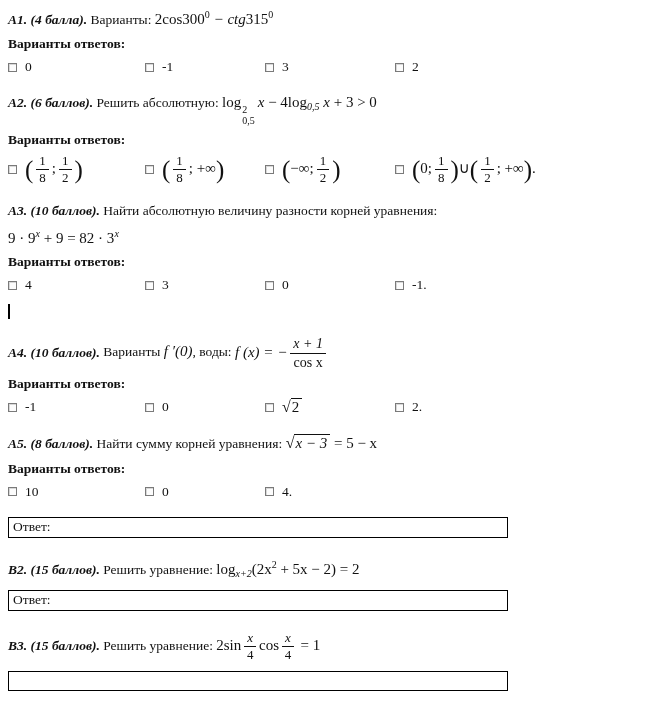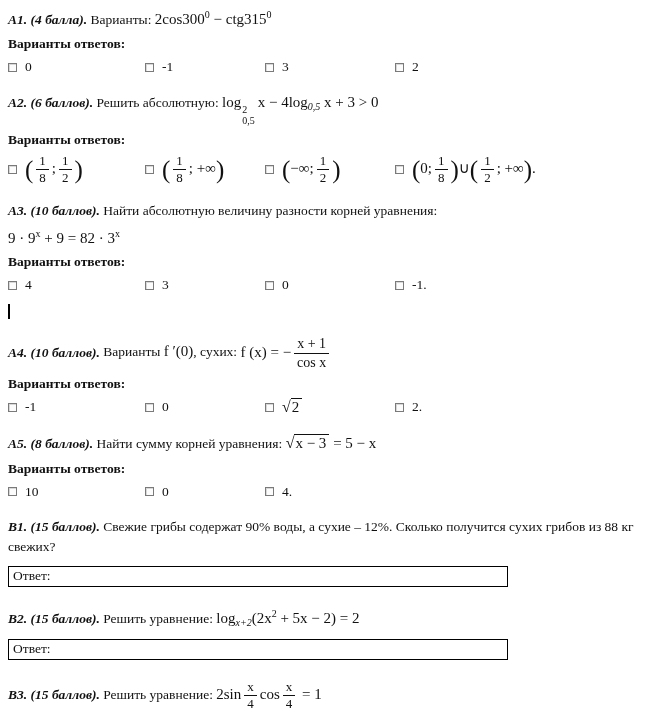--- a/index.html
+++ b/index.html
@@ -16,21 +16,21 @@
   .vlabel { margin-bottom:6px;font-weight:bold; }
   .fline { margin:8px 0 7px; }
   .opts { display:grid; grid-template-columns:137px 120px 130px 1fr; align-items:center; }
   .opt { display:flex; align-items:center; gap:8px; min-height:18px; }
   .chk {
     width:9px; height:9px; flex:none;
     border:1px solid #7a7a7a; background:#fcfcfc;
     box-shadow:inset 1px 1px 0 #d8d8d8;
   }
   .math { font-size:15px; white-space:nowrap; }
-  .it { }
+  .it { font-style:italic; }
   sup.e { font-size:10px; vertical-align:6px; }
   sub.s { font-size:10px; vertical-align:-3px; font-style:italic; }
   .ss { display:inline-flex; flex-direction:column; align-items:flex-start;
         font-size:10px; line-height:1.05; vertical-align:-6px; margin:0 3px 0 1px; }
   .frac { display:inline-flex; flex-direction:column; align-items:center;
           vertical-align:middle; line-height:1.1; margin:0 3px; font-size:13px; }
   .frac .num { border-bottom:1px solid #111; padding:0 3px 1px; }
   .frac .den { padding-top:1px; }
   .frac.big { font-size:14px;justify-content:center; }
   .bp { font-size:25px; font-weight:300; vertical-align:middle; line-height:1; }
@@ -148,21 +148,21 @@
           <span>-1.</span>
         </span>
     </div>
     <div class="cursor-line"><span class="cursor"></span></div>
   </section>
 
   <section>
     <div class="qline">
       <span class="qlabel">A4. (10 баллов).</span>
       <span>Варианты</span>
-      <span class="math it">f ′(0)</span><span>, сухих:</span>
+      <span class="math it">f ′(0)</span><span>, воды:</span>
       <span class="math"><span class="it">f (x) = −</span><span class="frac big">
             <span class="num it">x + 1</span>
             <span class="den">cos x</span>
           </span></span>
     </div>
     <div class="vlabel">Варианты ответов:</div>
     <div class="opts">
       <span class="opt">
           <span class="chk"></span>
           <span>-1</span>
@@ -199,24 +199,20 @@
           <span>0</span>
         </span>
       <span class="opt">
           <span class="chk"></span>
           <span>4.</span>
         </span>
     </div>
   </section>
 
   <section class="bsec">
-    <div class="b1text">
-      <span class="qlabel">B1. (15 баллов).</span>
-      <span>Свежие грибы содержат 90% воды, а сухие – 12%. Сколько получится сухих грибов из 88 кг свежих?</span>
-    </div>
     <div class="answer-box"><span>Ответ:</span></div>
   </section>
 
   <section class="bsec">
     <div class="qline">
       <span class="qlabel">B2. (15 баллов).</span>
       <span>Решить уравнение:</span>
       <span class="math"><span>log</span><sub class="s">x+2</sub><span>(2x</span><sup class="e">2</sup><span> + 5x − 2) = 2</span></span>
     </div>
     <div class="answer-box"><span>Ответ:</span></div>

